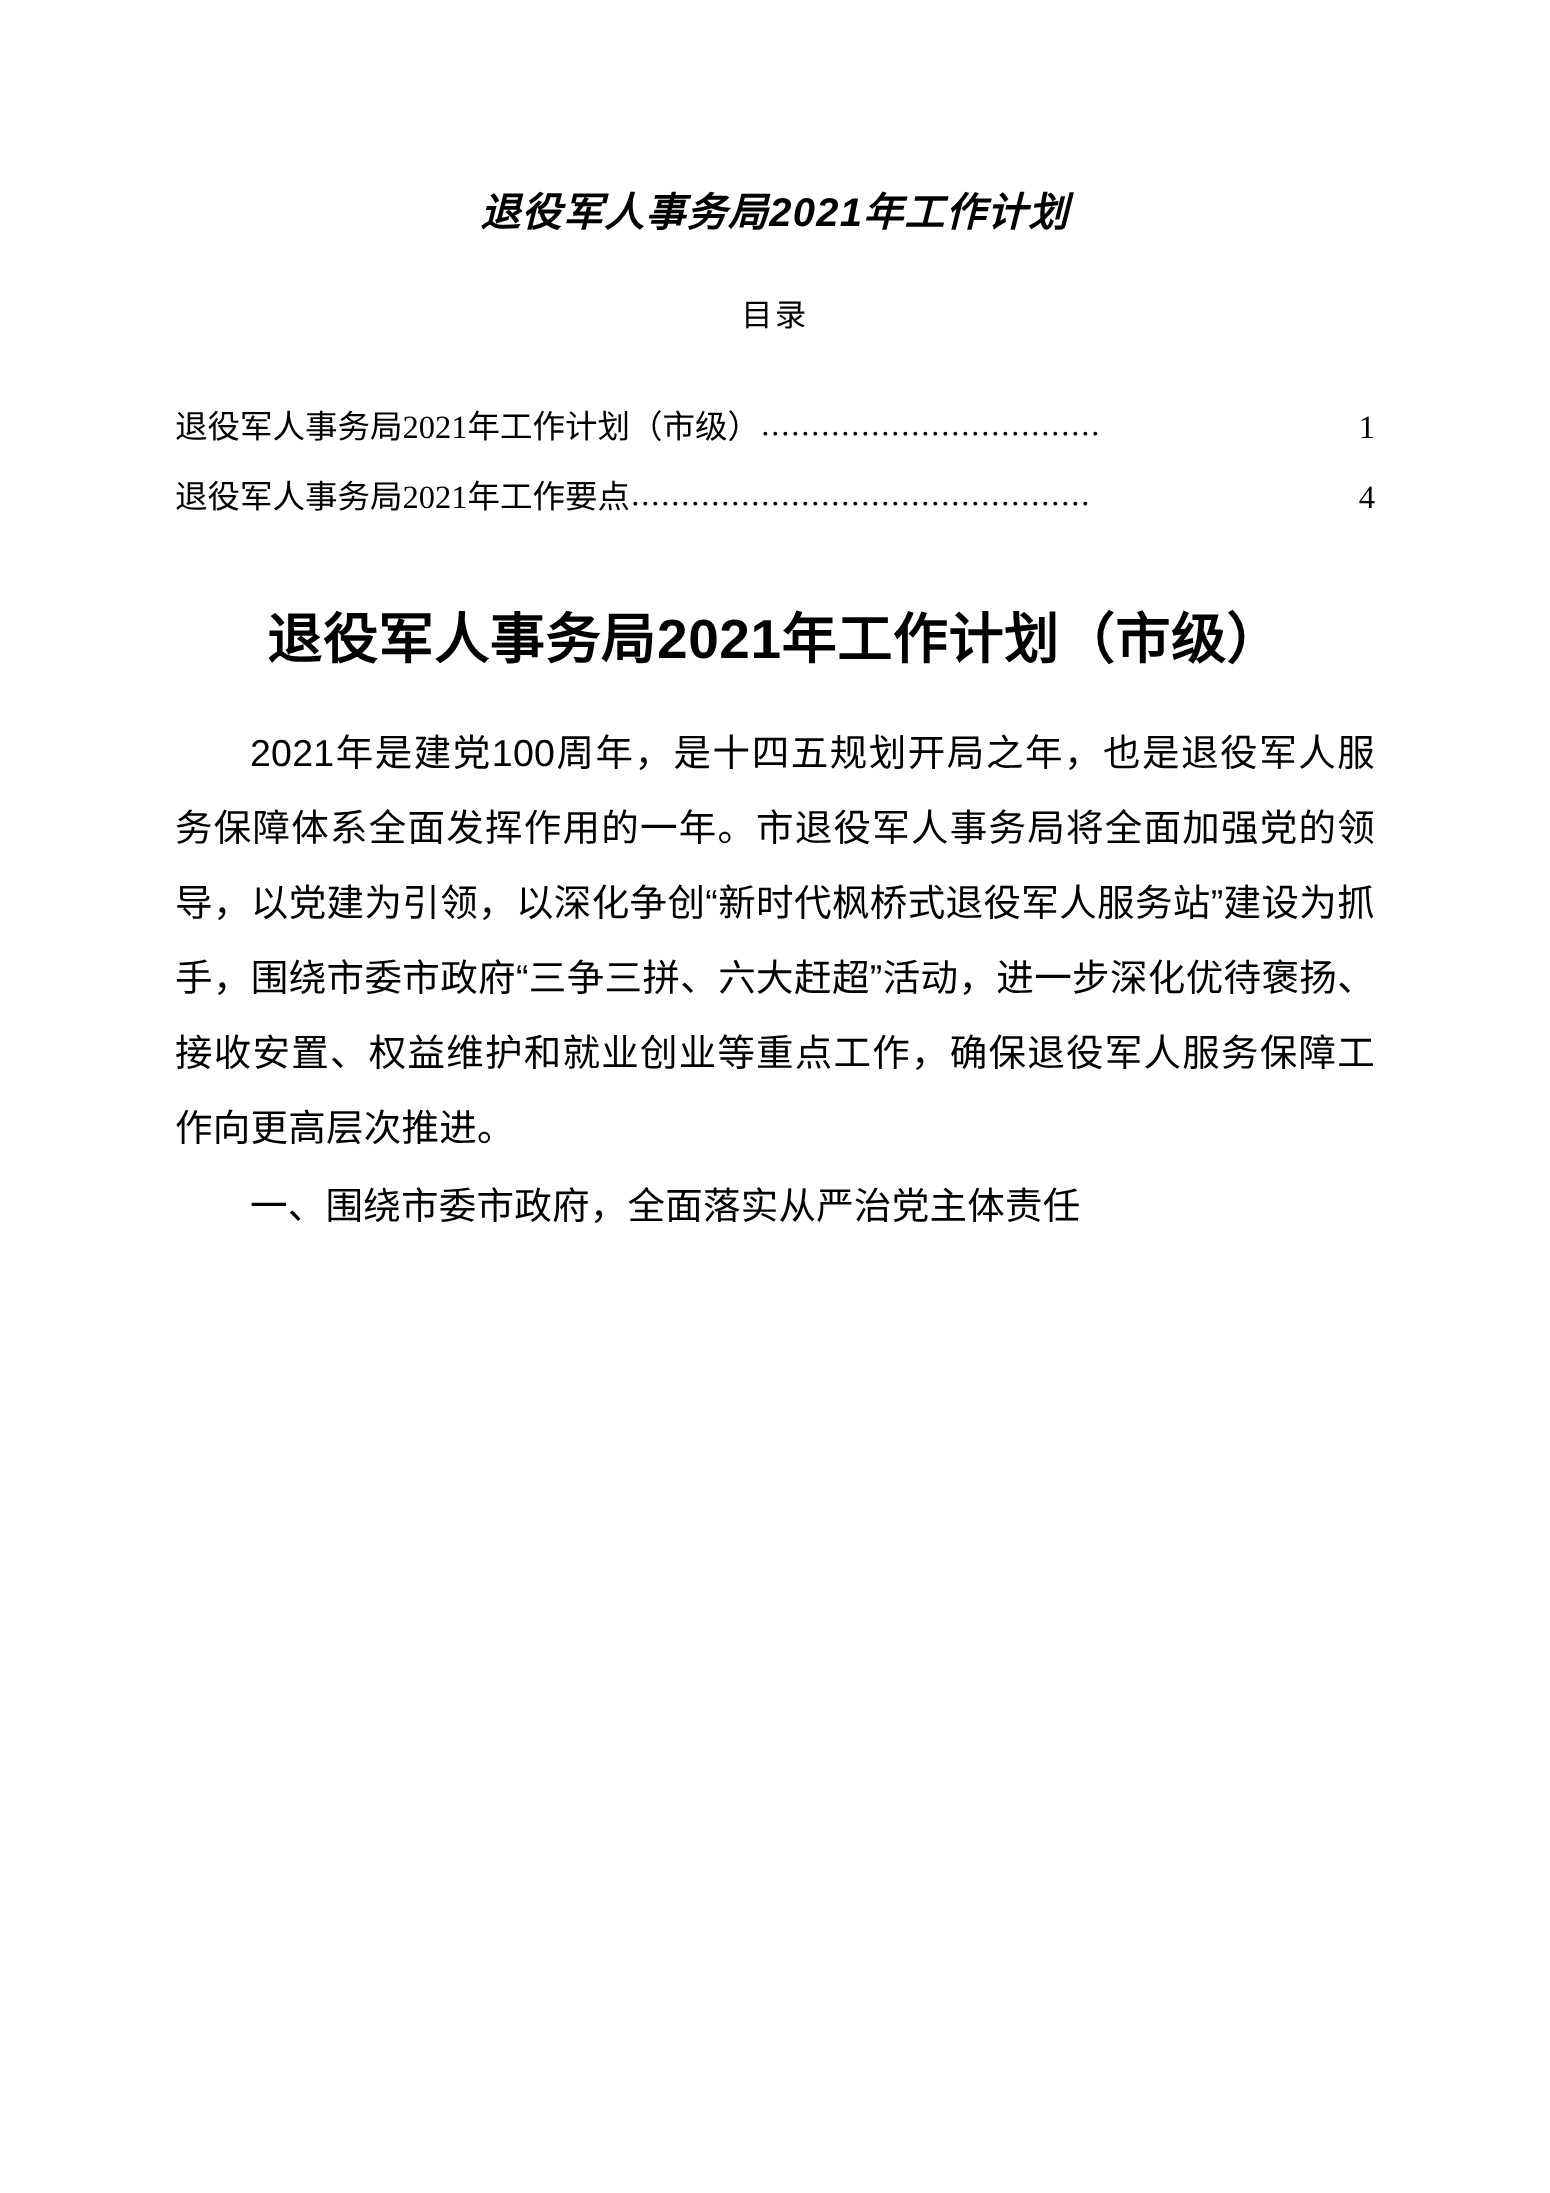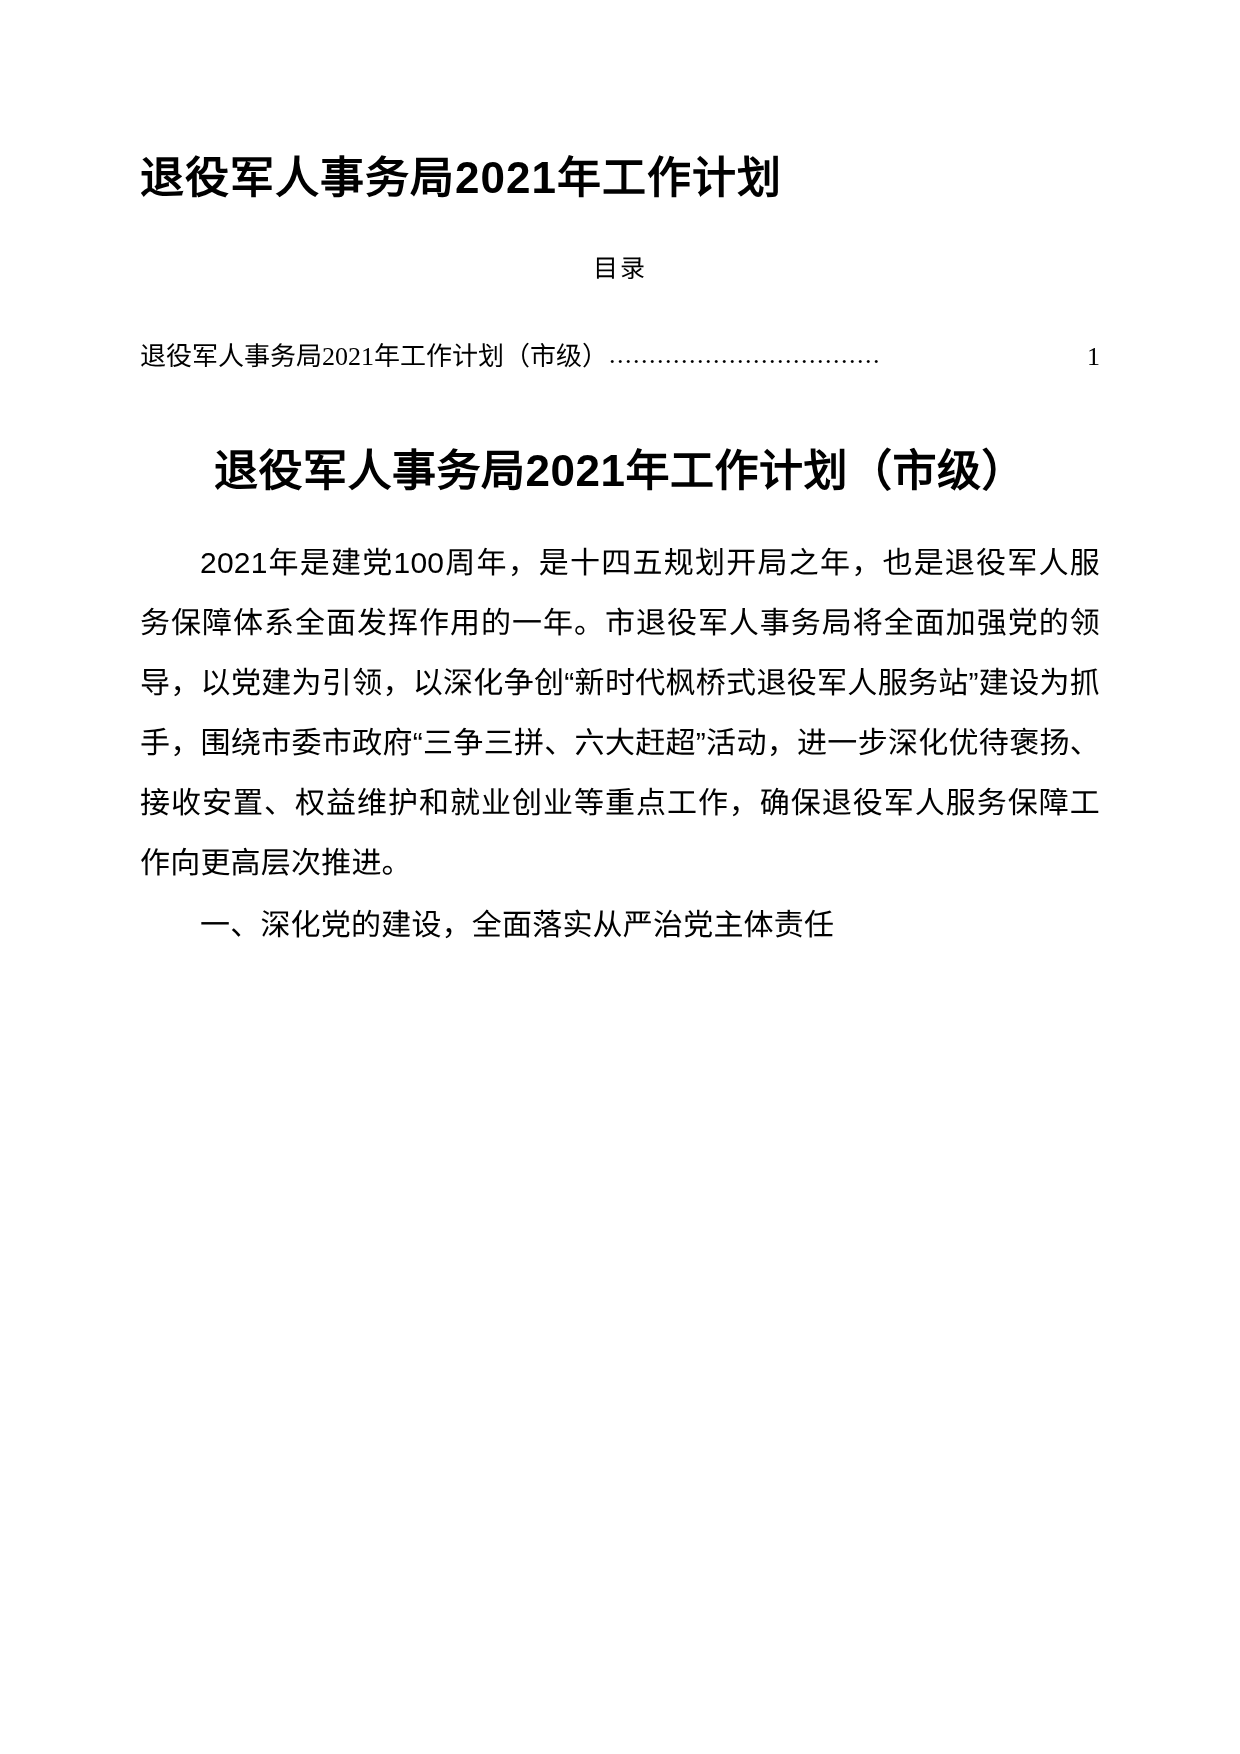--- a/index.html
+++ b/index.html
@@ -22,27 +22,28 @@
     height: 1754px;
     box-sizing: border-box;
     padding: 150px 140px 120px 140px;
     background: #ffffff;
   }
 
   
   .doc-title {
     margin: 0;
     padding: 0;
-    text-align: left;
+    text-align: center;
     font-family: "Liberation Sans", "DejaVu Sans", sans-serif;
     font-weight: 700;
-    font-size: 44px;
+    font-size: 32px;
     line-height: 1.25;
     letter-spacing: 1px;
     color: #000;
+    font-style: italic;
   }
 
   
   .toc {
     margin-top: 48px;
   }
   .toc-heading {
     margin: 0 0 58px 0;
     text-align: center;
     font-family: Liberation Serif, serif;
@@ -122,23 +123,28 @@
 
   <div class="toc">
     <div class="toc-heading">目录</div>
 
     <ul class="toc-list">
       <li class="toc-item">
         <span class="toc-text">退役军人事务局2021年工作计划（市级）</span>
         <span class="toc-dots">..................................</span>
         <span class="toc-page">1</span>
       </li>
+      <li class="toc-item">
+        <span class="toc-text">退役军人事务局2021年工作要点</span>
+        <span class="toc-dots">..............................................</span>
+        <span class="toc-page">4</span>
+      </li>
     </ul>
   </div>
 
   <h2 class="section-heading">退役军人事务局2021年工作计划（市级）</h2>
 
   <div class="body-block">
     <p class="para">2021年是建党100周年，是十四五规划开局之年，也是退役军人服务保障体系全面发挥作用的一年。市退役军人事务局将全面加强党的领导，以党建为引领，以深化争创“新时代枫桥式退役军人服务站”建设为抓手，围绕市委市政府“三争三拼、六大赶超”活动，进一步深化优待褒扬、接收安置、权益维护和就业创业等重点工作，确保退役军人服务保障工作向更高层次推进。</p>
-    <p class="para">一、深化党的建设，全面落实从严治党主体责任</p>
+    <p class="para">一、围绕市委市政府，全面落实从严治党主体责任</p>
   </div>
 
 </div>
 
 </body></html>

